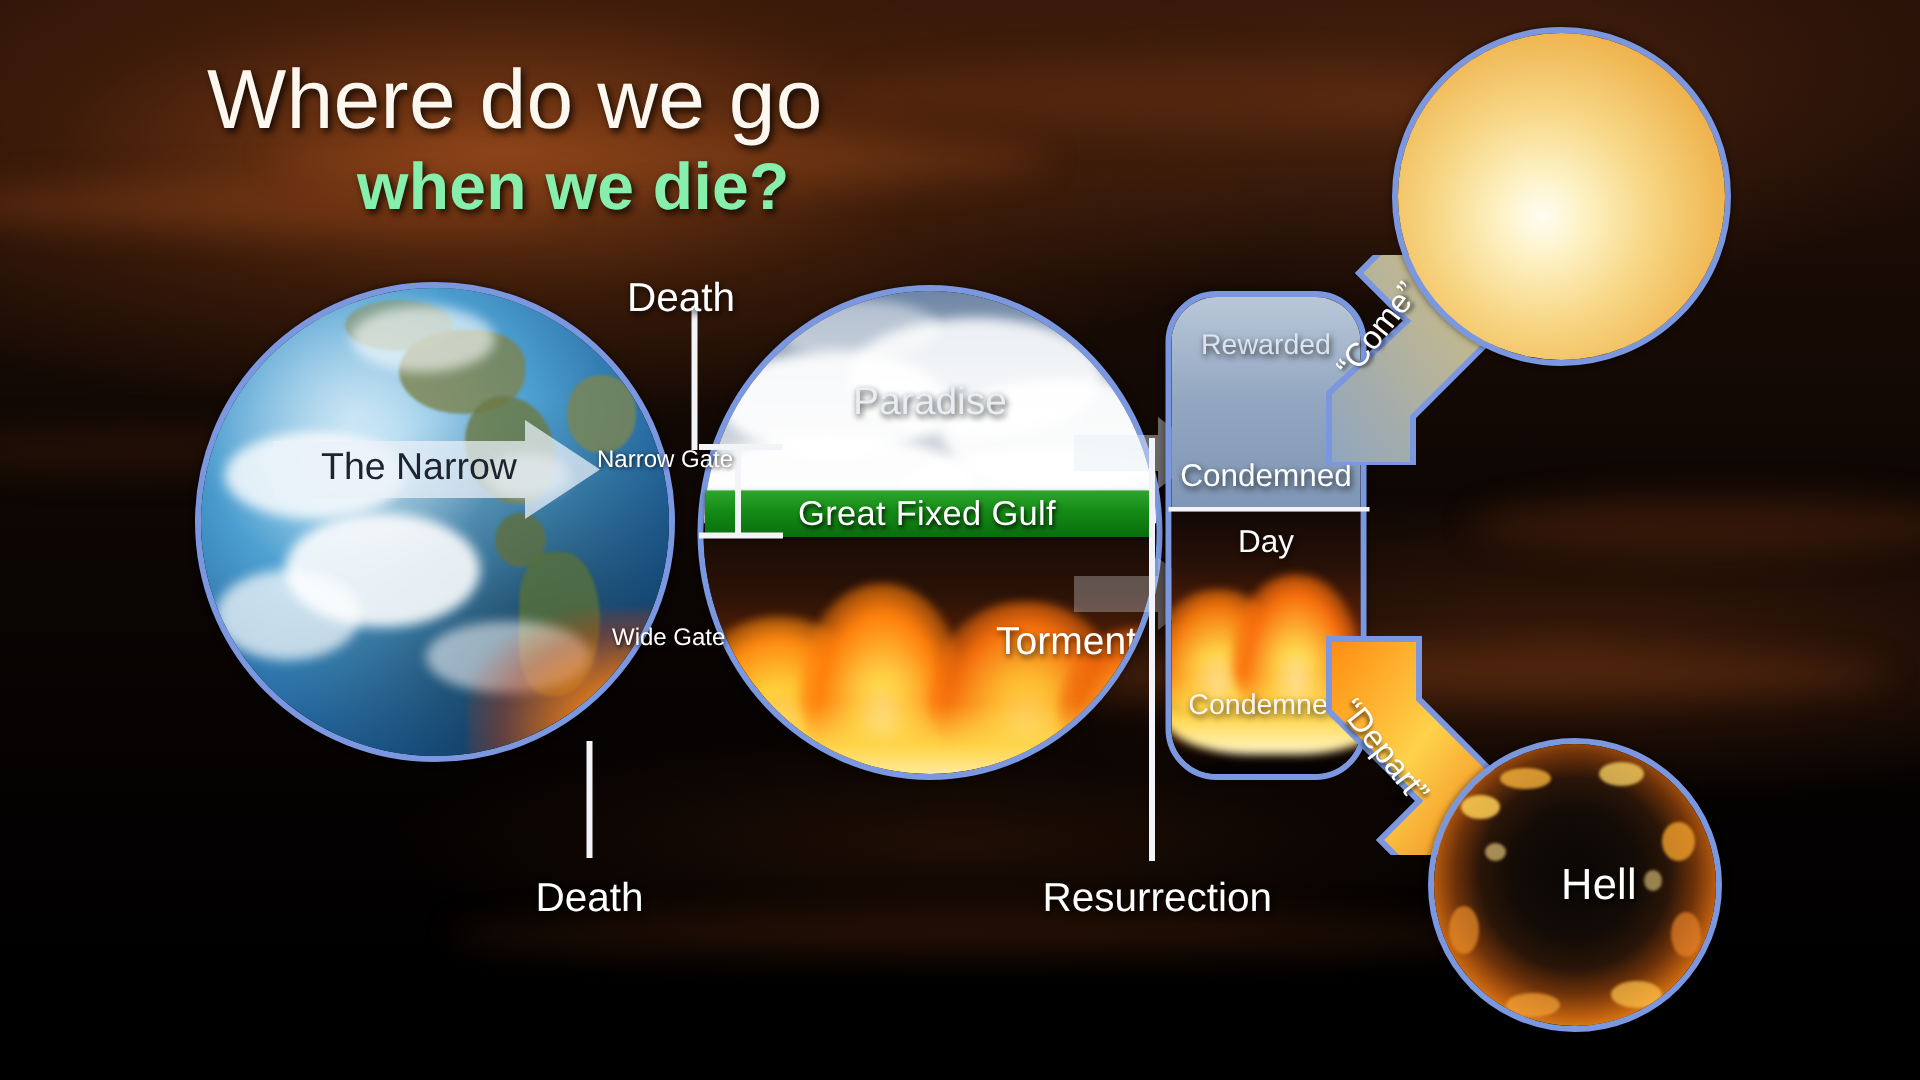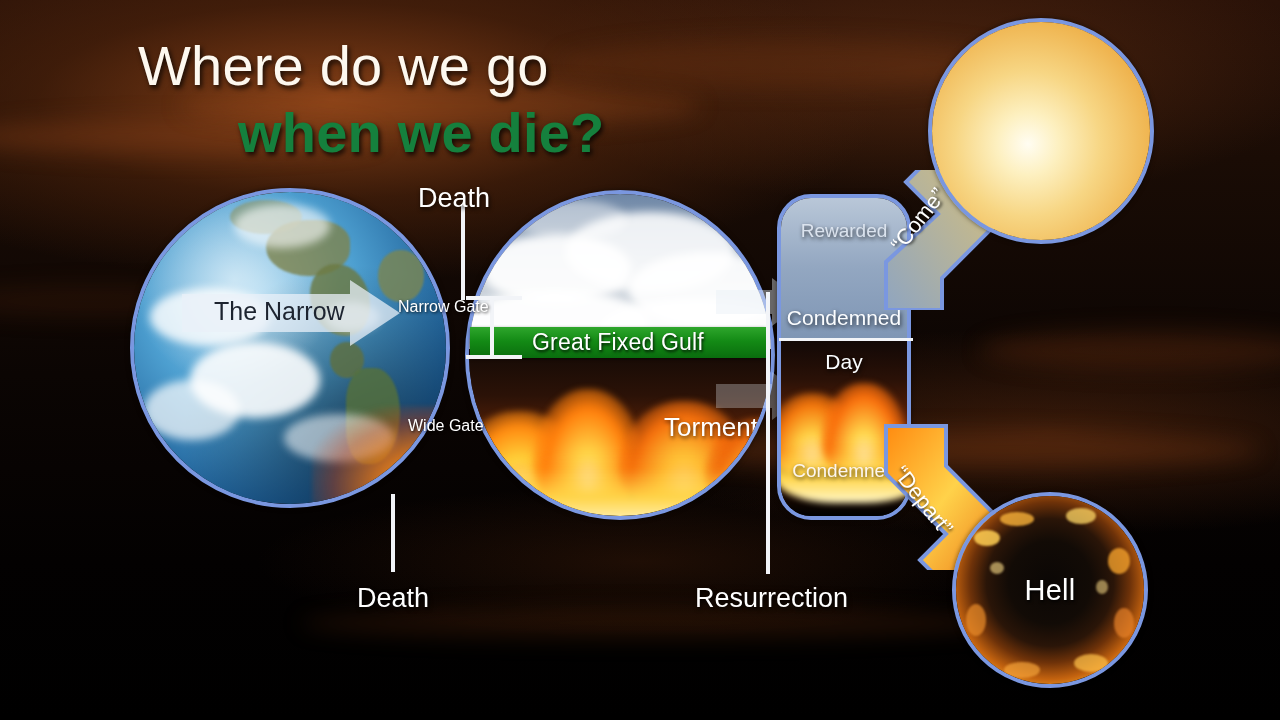--- a/index.html
+++ b/index.html
@@ -35,21 +35,21 @@
     text-shadow:1px 2px 3px rgba(0,0,0,.85);
     letter-spacing:.2px;
   }
 
   
   #title1{
     left:138px;top:33px;font-size:56px;font-weight:300;color:#fdf8ef;
     text-shadow:2px 3px 5px rgba(0,0,0,.8);
   }
   #title2{
-    left:238px;top:100px;font-size:56px;font-weight:bold;color:#15803d;
+    left:238px;top:100px;font-size:44px;font-weight:bold;color:#86efac;
     text-shadow:2px 3px 5px rgba(0,0,0,.8);
   }
 
   
   #earth{left:130px;top:188px;width:320px;height:320px;}
   .earth-tex{
     position:absolute;left:0;top:0;right:0;bottom:0;border-radius:50%;
     overflow:hidden;
     background:
       radial-gradient(circle at 32% 28%, rgba(255,255,255,.55) 0%, rgba(255,255,255,0) 34%),
@@ -114,21 +114,21 @@
     background:radial-gradient(circle at 44% 56%, #fffdf2 0%, #fdf0c0 18%, #f7d684 42%, #efb44f 72%, #e5a23c 100%);}
   #heaven .lbl{left:0;top:49px;width:100%;text-align:center;color:#0d0d0d;
     font-size:29px;text-shadow:none;}
 
   
   #hell{left:952px;top:492px;width:196px;height:196px;}
   .hell-tex{position:absolute;inset:0;border-radius:50%;overflow:hidden;
     background:
       radial-gradient(circle at 50% 46%, #0b0705 0%, #120b06 30%, #2a1508 46%, #6e3209 58%, #c4630f 70%, #f2a327 80%, #b8540d 92%, #5a2606 100%);}
   .ember{position:absolute;border-radius:50%;filter:blur(1px);}
-  #hell .lbl{left:0;top:78px;width:100%;text-align:center;font-size:29px;color:#fff;}
+  #hell .lbl{left:16px;top:78px;width:100%;text-align:center;font-size:29px;color:#fff;}
 
   
   .leader{position:absolute;background:#f2f4f8;}
   .leader-lbl{position:absolute;color:#fff;font-size:27px;white-space:nowrap;
     text-shadow:1px 2px 4px rgba(0,0,0,.8);}
 
   .gatelbl{position:absolute;color:#fff;font-size:16px;white-space:nowrap;
     text-shadow:1px 1px 3px rgba(0,0,0,.85);}
   .innerlbl{position:absolute;color:#eef1f6;white-space:nowrap;
     text-shadow:1px 2px 4px rgba(0,0,0,.75);}
@@ -192,20 +192,21 @@
       <div class="cld" style="left:130px;top:104px;width:200px;height:60px;opacity:.9;"></div>
       <div class="cld" style="left:48px;top:6px;width:110px;height:40px;opacity:.45;"></div>
     </div>
     <div class="mid-dark">
       <div class="flame" style="left:-10px;top:62px;width:120px;height:96px;background:radial-gradient(ellipse at 50% 80%, #fff3a0 0%, #ffd23a 26%, #ff8a10 56%, rgba(190,50,6,0) 84%);"></div>
       <div class="flame" style="left:64px;top:40px;width:110px;height:124px;background:radial-gradient(ellipse at 50% 80%, #fffbc8 0%, #ffd84a 24%, #ff7f0c 56%, rgba(170,44,6,0) 86%);"></div>
       <div class="flame" style="left:150px;top:52px;width:130px;height:112px;background:radial-gradient(ellipse at 50% 82%, #fff2a2 0%, #ffc93a 26%, #f56f0c 58%, rgba(160,40,6,0) 86%);"></div>
       <div class="flame" style="left:236px;top:70px;width:110px;height:96px;background:radial-gradient(ellipse at 50% 82%, #ffeea0 0%, #ffbb34 28%, #ef690b 58%, rgba(150,38,6,0) 88%);"></div>
       <div class="flame" style="left:18px;top:104px;width:300px;height:72px;background:linear-gradient(0deg,#fff6c2 0%, #ffd448 38%, rgba(255,130,16,.2) 78%, rgba(0,0,0,0) 100%);border-radius:40%;"></div>
     </div>
+    <div class="innerlbl" style="left:0;top:58px;width:302px;text-align:center;font-size:26px;color:#e9eef5;">Paradise</div>
     <div class="innerlbl" style="left:0;top:218px;width:302px;text-align:right;font-size:26px;color:#fff;">Torments</div>
   </div>
 
   <div class="node" id="gulf">
     <div class="lbl">Great Fixed Gulf</div>
   </div>
 
   <div>
     <div class="leader" style="left:466px;top:296px;width:56px;height:4px;"></div>
     <div class="leader" style="left:466px;top:355px;width:56px;height:4px;"></div>

